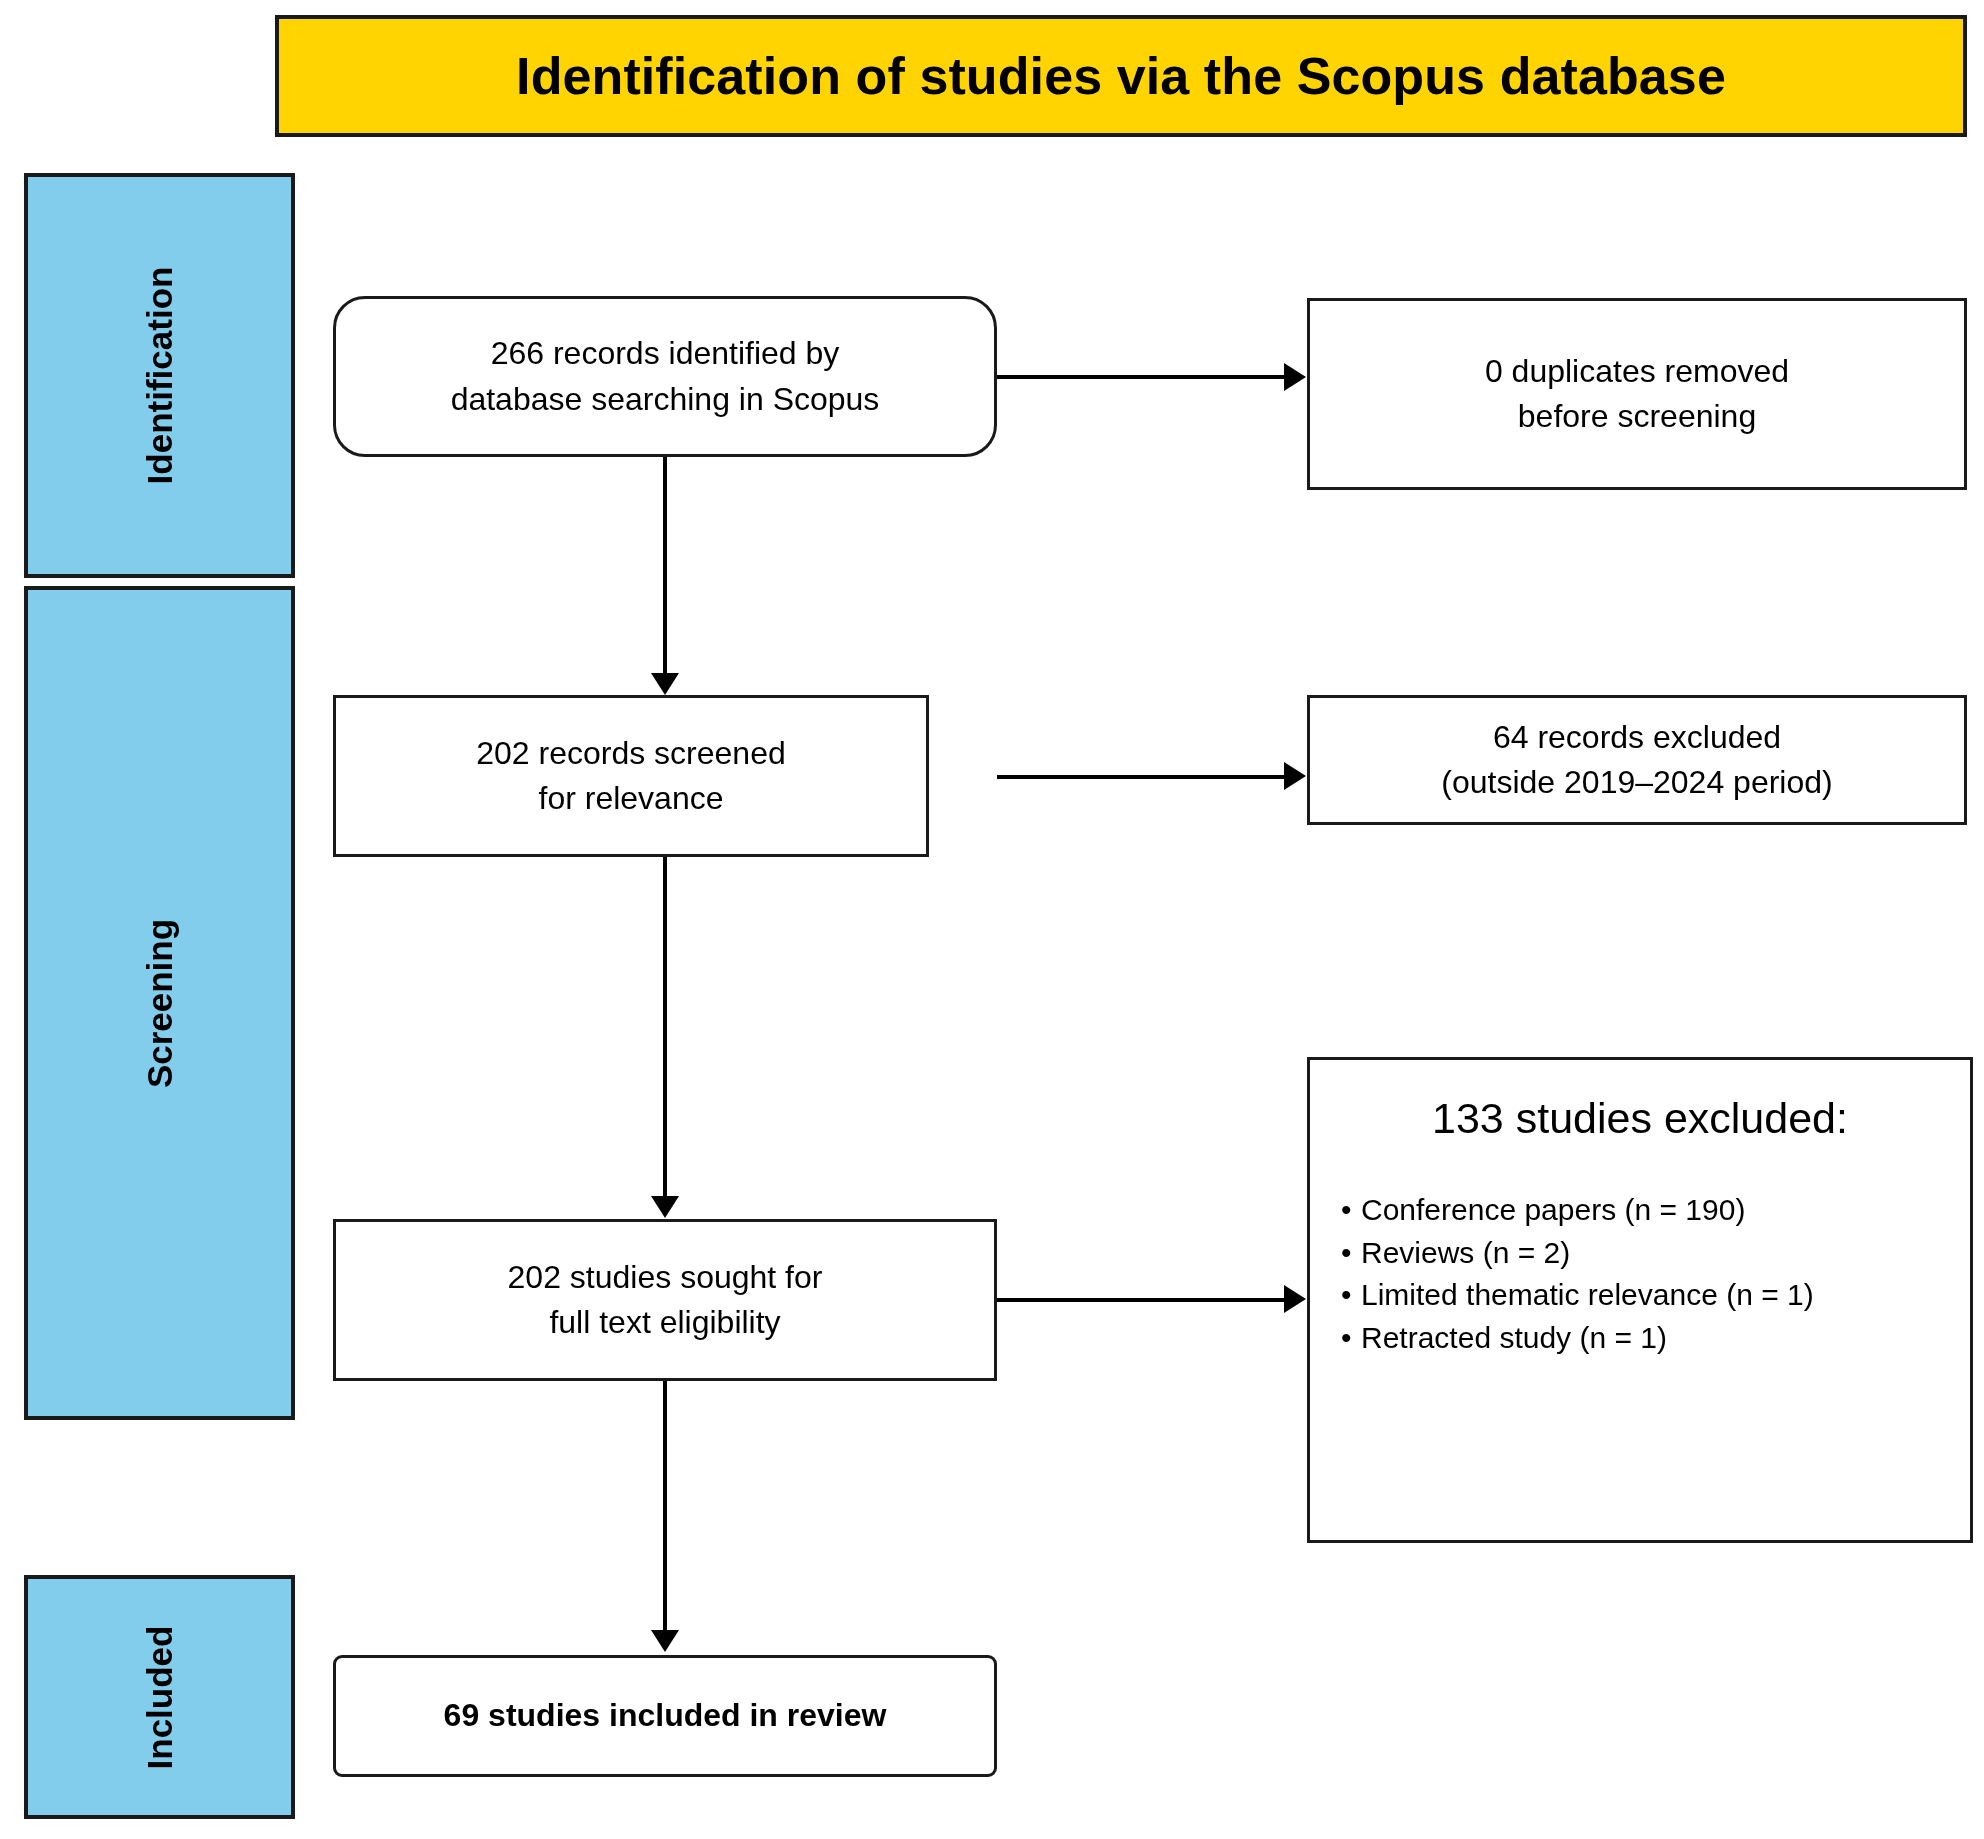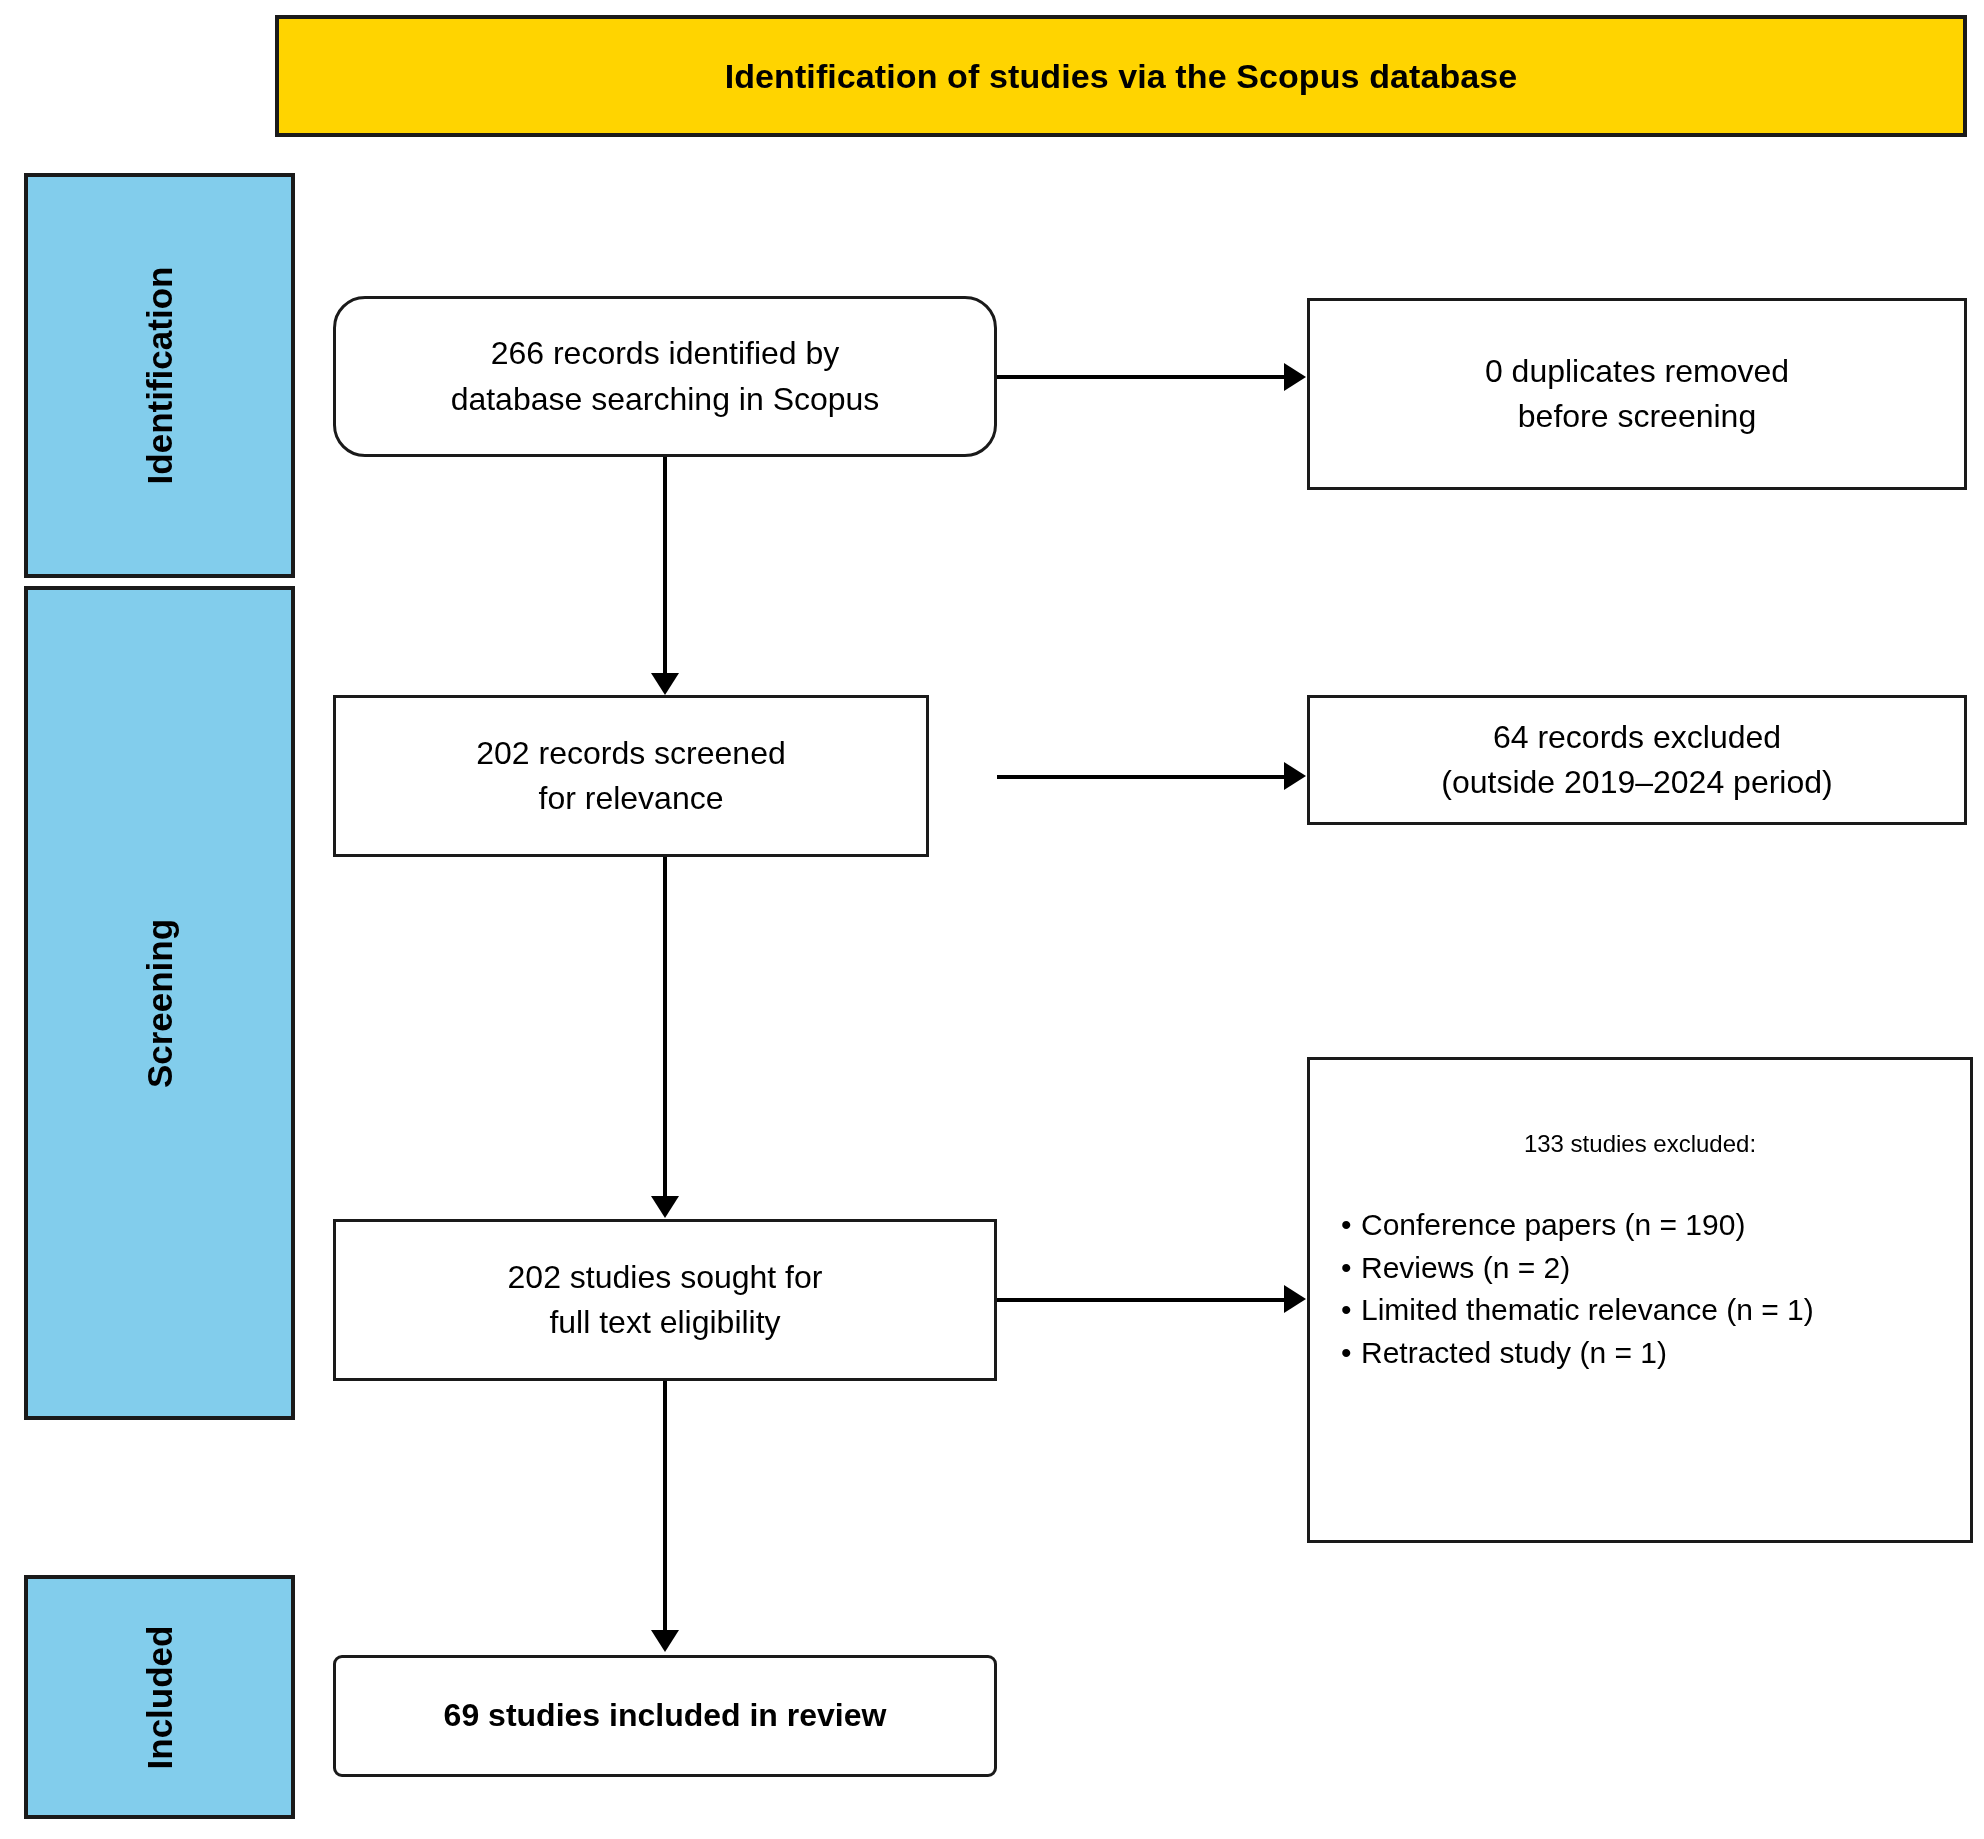--- a/index.html
+++ b/index.html
@@ -27,21 +27,21 @@
     flex-direction: column;
     align-items: center;
     justify-content: center;
     text-align: center;
   }
 
   
   .banner {
     background: #FFD400;
     border: 4.2px solid #1a1a1a;
-    font-size: 34px;
+    font-size: 52px;
     font-weight: bold;
     letter-spacing: 0.1px;
     text-align: right;
   }
 
   
   .stage {
     background: #82CDEC;
     border: 4.2px solid #1a1a1a;
   }
@@ -66,22 +66,22 @@
   
   .listbox {
     background: #ffffff;
     border: 3.6px solid #1a1a1a;
     display: block;
     padding: 0;
   }
   .listbox .list-title {
     display: block;
     text-align: center;
-    font-size: 24px;
-    margin-top: 70px;
+    font-size: 43px;
+    margin-top: 34px;
   }
   .listbox ul {
     list-style: none;
     margin: 0;
     padding: 0;
     margin-top: 46px;
     margin-left: 31px;
   }
   .listbox li {
     font-size: 30px;

